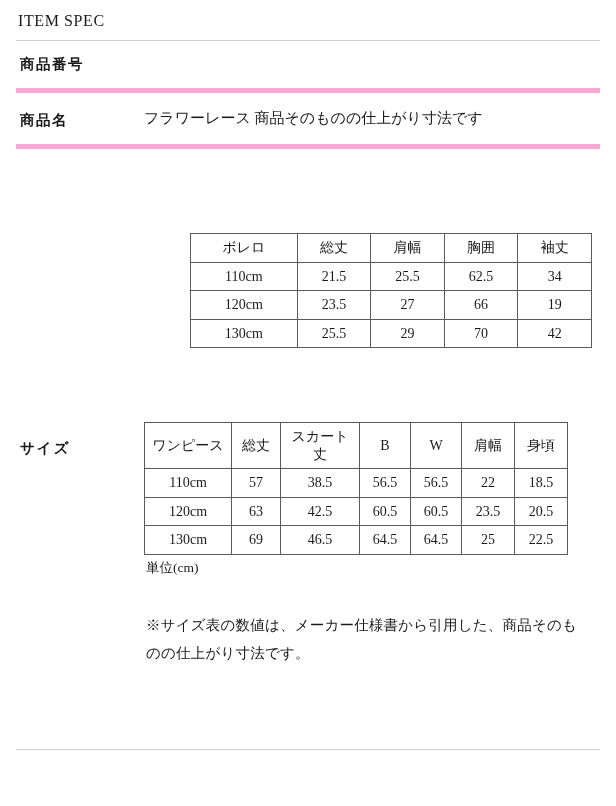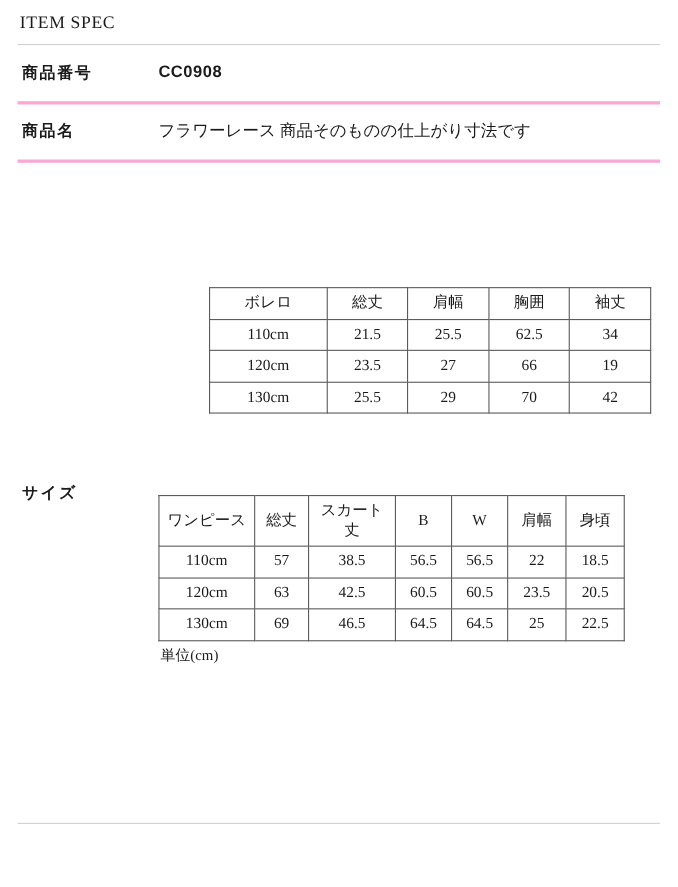--- a/index.html
+++ b/index.html
@@ -28,22 +28,22 @@
     padding: 12px 0 10px 2px;
     color: #1a1a1a;
   }
   .hr {
     border: 0;
     border-top: 1px solid #cfcfcf;
     margin: 0;
   }
   .row {
     display: flex;
-    align-items: center;
-    border-bottom: 3px solid #f9a8d4;
+    align-items: flex-end;
+    border-bottom: 5px solid #f9a8d4;
     box-sizing: border-box;
   }
   .row-label {
     width: 128px;
     flex: 0 0 128px;
     font-family: "Liberation Sans", sans-serif;
     font-weight: bold;
     font-size: 14.5px;
     letter-spacing: 1.5px;
     padding: 14px 0 14px 4px;
@@ -136,21 +136,20 @@
 </head>
 <body>
 
 <div class="page">
 
   <div class="spec-title">ITEM SPEC</div>
   <hr class="hr">
 
   <div class="row">
     <div class="row-label">商品番号</div>
-    <div class="row-value bold">CC0908</div>
   </div>
 
   <div class="row">
     <div class="row-label">商品名</div>
     <div class="row-value">フラワーレース 商品そのものの仕上がり寸法です</div>
   </div>
 
   <div class="size-row">
     <div class="size-label">サイズ</div>
     <div class="size-content">
@@ -227,18 +226,19 @@
             <td>64.5</td>
             <td>25</td>
             <td>22.5</td>
           </tr>
         </tbody>
       </table>
 
       <div class="unit">単位(cm)</div>
 
       <div class="notes">
+        <div>※サイズ表の数値は、メーカー仕様書から引用した、商品そのものの仕上がり寸法です。</div>
       </div>
 
     </div>
   </div>
 
 </div>
 
 </body></html>

